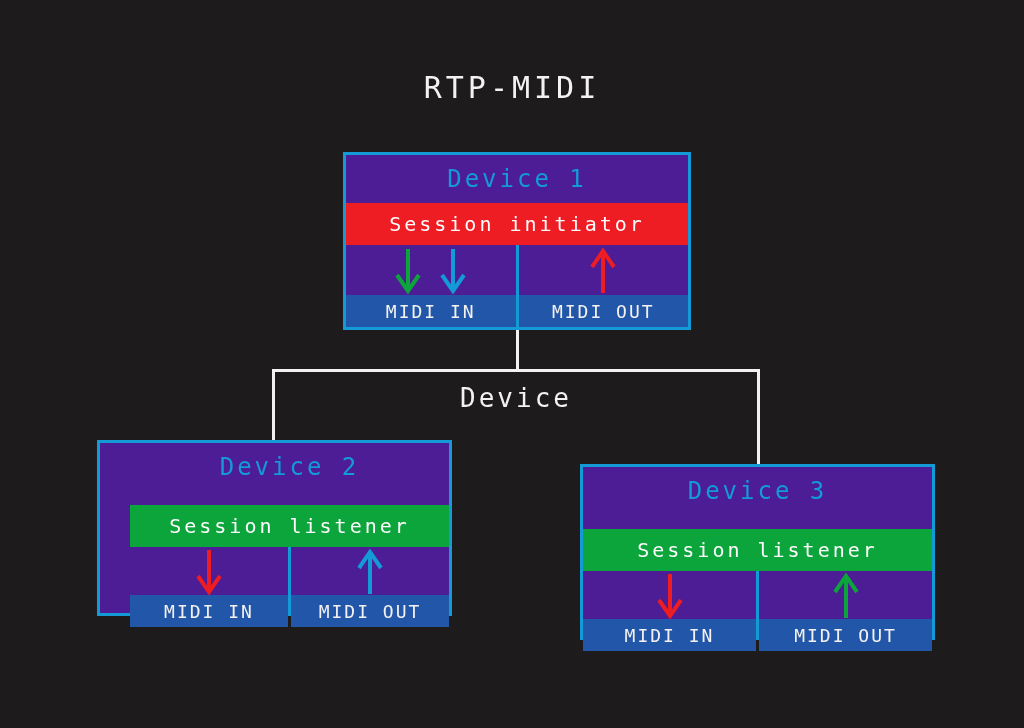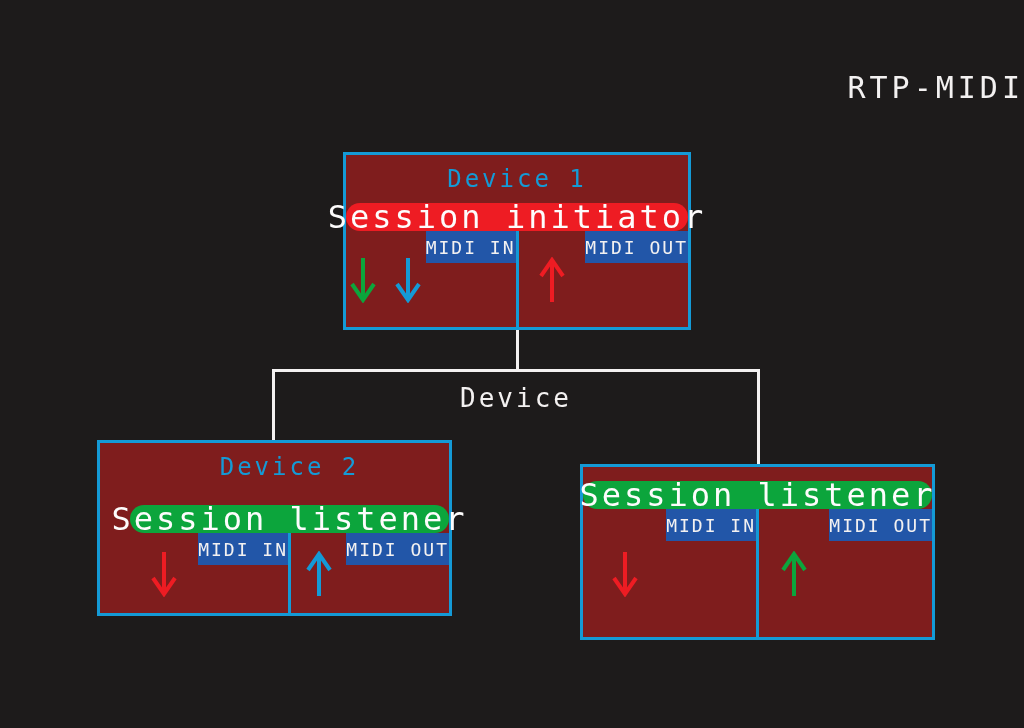--- a/index.html
+++ b/index.html
@@ -6,50 +6,50 @@
   body{
     width:1024px;height:728px;
     background:#1d1b1b;
     font-family:"DejaVu Sans Mono","Liberation Mono",monospace;
     overflow:hidden;
   }
   .canvas{position:absolute;left:0;top:0;width:1024px;height:728px;background:#1d1b1b;}
 
   .title{
     position:absolute;left:0;top:70px;width:1024px;
-    text-align:right;color:#f3f1f1;
+    text-align:center;color:#f3f1f1;
     font-size:30px;letter-spacing:4px;white-space:pre;
   }
 
   .device{
     position:absolute;
     border:3px solid #149ad6;
     display:flex;flex-direction:column;
     box-sizing:border-box;
-    background:#7f1d1d;
+    background:#4c1d95;
   }
   .device1{left:343px;top:152px;width:348px;height:178px;}
   .device2{left:97px;top:440px;width:355px;height:176px;padding-left:30px;}
   .device3{left:580px;top:464px;width:355px;height:176px;}
 
   .device-title{
     height:48px;flex:0 0 auto;
     display:flex;align-items:center;justify-content:center;
     color:#149ad6;font-size:24px;letter-spacing:3px;white-space:pre;
   }
   .role-bar{
-    height:28px;flex:0 0 auto;
+    height:42px;flex:0 0 auto;
     display:flex;align-items:center;justify-content:center;
-    color:#fdfcfc;font-size:32px;letter-spacing:3px;white-space:pre;border-radius:14px;
+    color:#fdfcfc;font-size:20px;letter-spacing:3px;white-space:pre;
   }
   .bar-initiator{background:#ee1c23;}
   .bar-listener{background:#0ca53c;margin-top:14px;}
 
   .io{flex:1;display:flex;min-height:0;}
-  .io-col{flex:1;display:flex;flex-direction:row;min-width:0;}
+  .io-col{flex:1;display:flex;flex-direction:column;min-width:0;}
   .io-col.left{border-right:3px solid #149ad6;}
   .arrow-zone{
     flex:1;display:flex;align-items:center;justify-content:center;
     gap:15px;padding-top:2px;
   }
   .midi-bar{
     height:32px;flex:0 0 auto;
     background:#2256a8;
     display:flex;align-items:center;justify-content:center;
     color:#f3f1f1;font-size:18px;letter-spacing:2px;white-space:pre;
@@ -143,20 +143,21 @@
               <polyline points="4,19 15,3 26,19"></polyline>
             </g>
           </svg>
         </div>
         <div class="midi-bar">MIDI OUT</div>
       </div>
     </div>
   </div>
 
   <div class="device device3">
+    <div class="device-title">Device 3</div>
     <div class="role-bar bar-listener">Session listener</div>
     <div class="io">
       <div class="io-col left">
         <div class="arrow-zone">
           <svg class="arrow" width="30" height="46" viewBox="0 0 30 46">
             <g fill="none" stroke-width="4" class="stroke-red" stroke="#ee1c23">
               <line x1="15" y1="1" x2="15" y2="40"></line>
               <polyline points="4,27 15,43 26,27"></polyline>
             </g>
           </svg>

